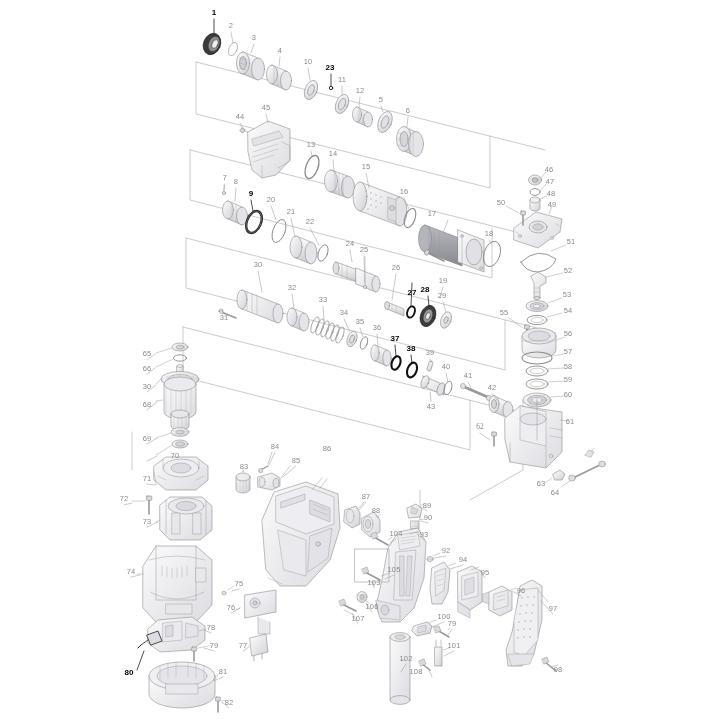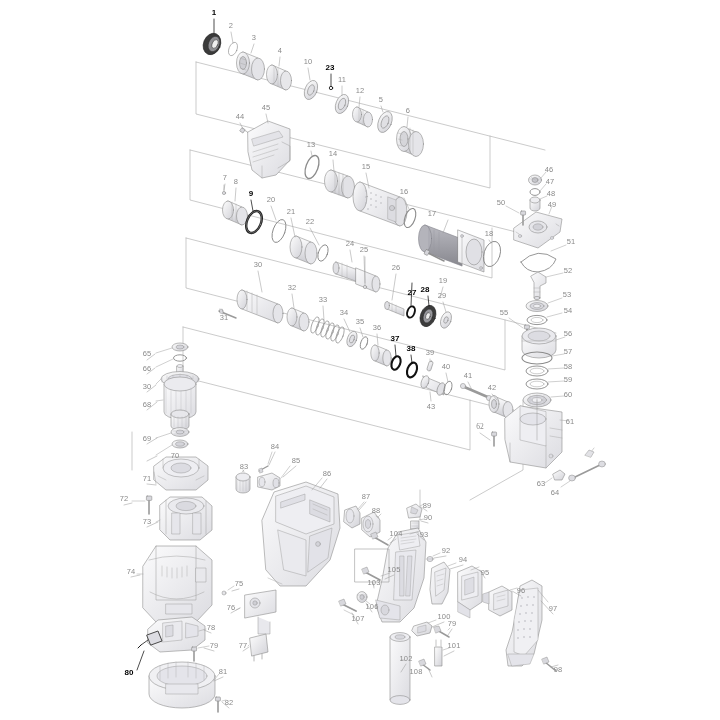--- a/index.html
+++ b/index.html
@@ -913,21 +913,21 @@
       <div class="lbl" style="left: 231px; top: 608px;">76</div>
       <div class="lbl" style="left: 243px; top: 646px;">77</div>
       <div class="lbl" style="left: 211px; top: 628px;">78</div>
       <div class="lbl" style="left: 214px; top: 646px;">79</div>
       <div class="lbl bold" style="left: 129px; top: 673px;">80</div>
       <div class="lbl" style="left: 223px; top: 672px;">81</div>
       <div class="lbl" style="left: 229px; top: 703px;">82</div>
       <div class="lbl" style="left: 244px; top: 467px;">83</div>
       <div class="lbl" style="left: 275px; top: 447px;">84</div>
       <div class="lbl" style="left: 296px; top: 461px;">85</div>
-      <div class="lbl" style="left: 327px; top: 474px; text-align: center;">86</div>
+      <div class="lbl" style="left: 327px; top: 449px; text-align: center;">86</div>
       <div class="lbl" style="left: 366px; top: 497px;">87</div>
       <div class="lbl" style="left: 376px; top: 511px;">88</div>
       <div class="lbl" style="left: 427px; top: 506px;">89</div>
       <div class="lbl" style="left: 428px; top: 518px;">90</div>
       <div class="lbl" style="left: 424px; top: 535px;">93</div>
       <div class="lbl" style="left: 446px; top: 551px;">92</div>
       <div class="lbl" style="left: 463px; top: 560px;">94</div>
       <div class="lbl" style="left: 485px; top: 573px;">95</div>
       <div class="lbl" style="left: 521px; top: 591px;">96</div>
       <div class="lbl" style="left: 553px; top: 609px;">97</div>

